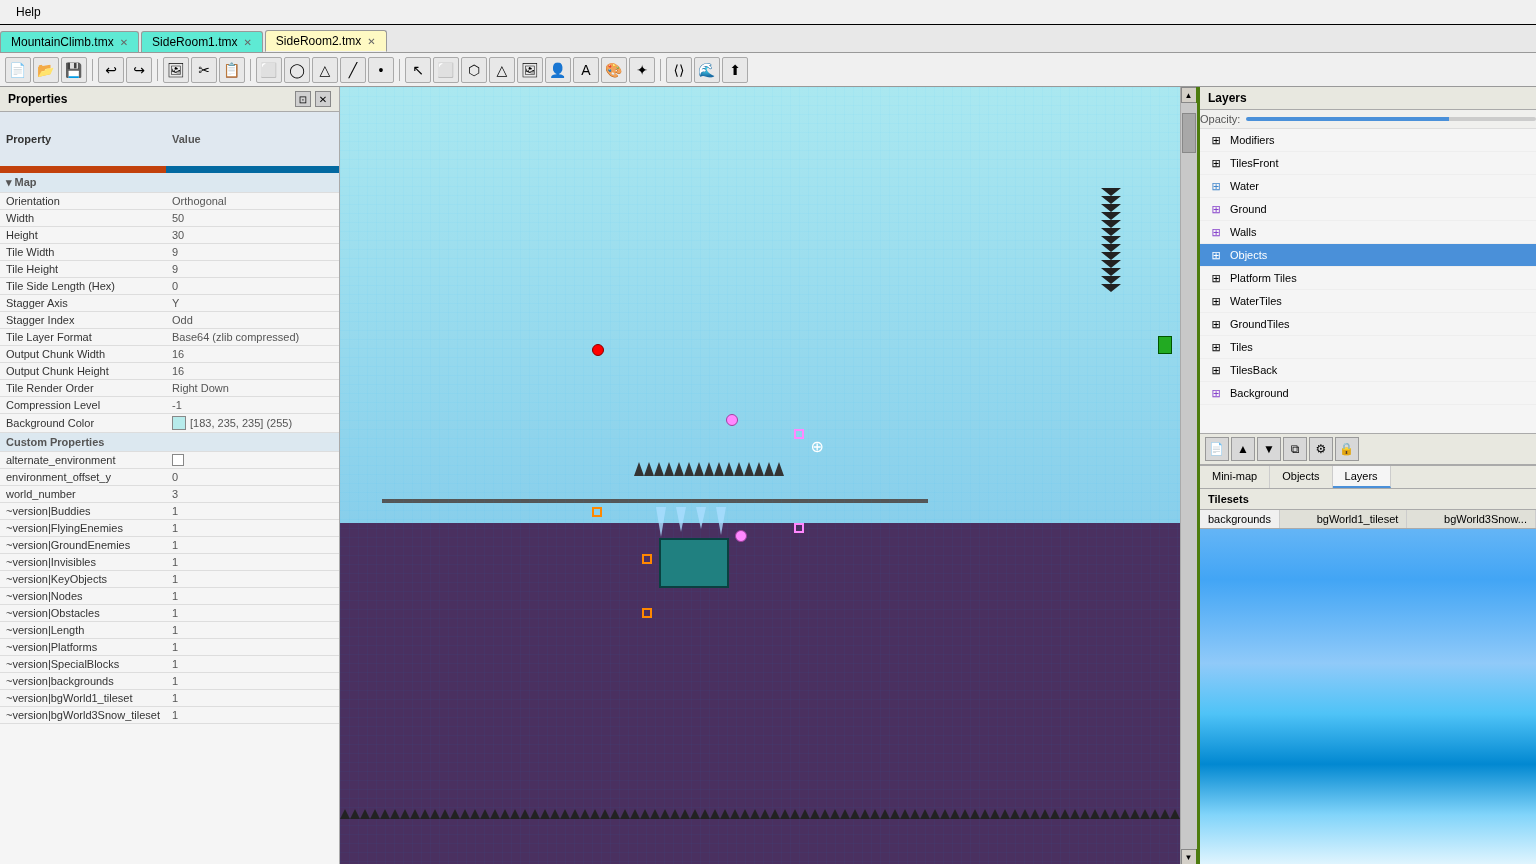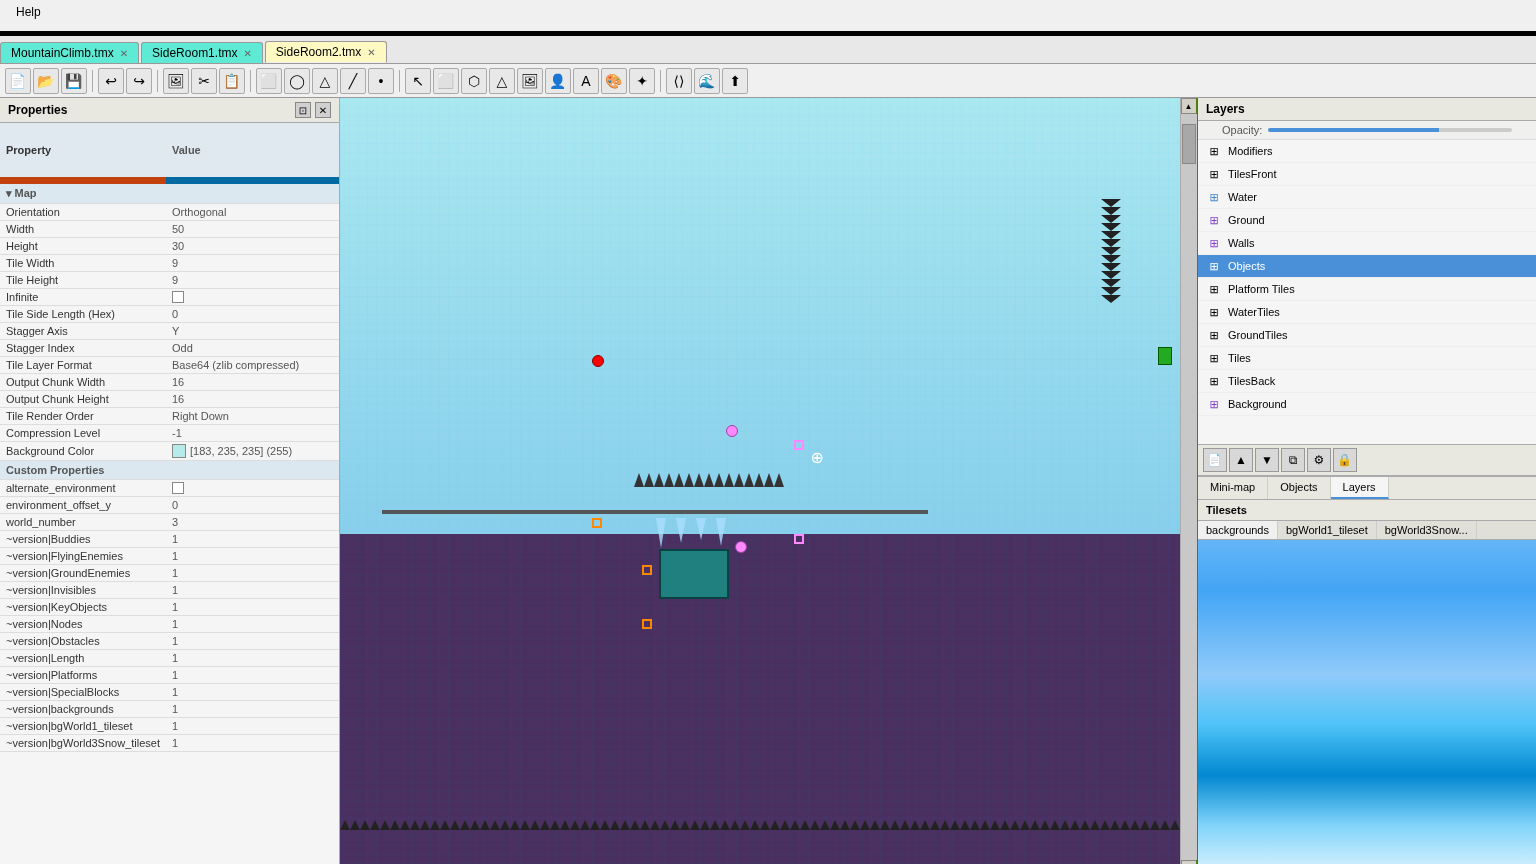--- a/index.html
+++ b/index.html
@@ -1,19 +1,19 @@
 <!DOCTYPE html>
 <html><head>
   <meta charset="utf-8">
   <style>
     * { box-sizing: border-box; margin: 0; padding: 0; }
     body { font-family: 'Segoe UI', Arial, sans-serif; font-size: 12px; background: #d4d0c8; overflow: hidden; width: 1536px; height: 864px; }
 
     
-    .menu-bar { background: #f0f0f0; border-bottom: 5px solid #000000; padding: 3px 8px; height: 36px; display: flex; align-items: flex-start; }
+    .menu-bar { background: #f0f0f0; border-bottom: 1px solid #000000; padding: 3px 8px; height: 25px; display: flex; align-items: flex-end; }
     .menu-item { padding: 2px 8px; cursor: pointer; font-size: 12px; }
 
     
     .tab-bar { background: #e8e8e8; border-bottom: 1px solid #999; display: flex; align-items: flex-end; padding-top: 2px; height: 28px; }
     .tab { background: #5eead4; border: 1px solid #999; border-bottom: none; padding: 3px 10px; margin-right: 2px; display: flex; align-items: center; gap: 6px; cursor: pointer; font-size: 12px; border-radius: 3px 3px 0 0; }
     .tab.active { background: #fef9c3; border-bottom: 1px solid #f0f0f0; }
     .tab-close { font-size: 10px; color: #666; cursor: pointer; }
 
     
     .toolbar { background: #f0f0f0; border-bottom: 1px solid #999; display: flex; align-items: center; padding: 3px 5px; gap: 2px; height: 34px; }
@@ -44,27 +44,27 @@
     
     .map-area { flex: 1; position: relative; overflow: hidden; background: #87ceeb; }
 
     
     .map-scrollbar { width: 16px; background: #d4d0c8; border-left: 1px solid #aaa; display: flex; flex-direction: column; align-items: center; }
     .scroll-btn { width: 16px; height: 16px; background: #d4d0c8; border: 1px solid #888; display: flex; align-items: center; justify-content: center; font-size: 8px; cursor: pointer; }
     .scroll-track { flex: 1; width: 16px; background: #c8c8c8; position: relative; }
     .scroll-thumb { width: 14px; height: 40px; background: #a8a8a8; border: 1px solid #888; position: absolute; top: 10px; left: 1px; cursor: pointer; }
 
     
-    .right-panel { width: 340px; background: #f5f5f5; border-left: 2px solid #4d7c0f; display: flex; flex-direction: column; overflow: hidden; }
+    .right-panel { width: 340px; background: #f5f5f5; border-left: 4px solid #4d7c0f; display: flex; flex-direction: column; overflow: hidden; }
 
     
     .layers-section { flex: 1; border-bottom: 1px solid #aaa; overflow: hidden; display: flex; flex-direction: column; }
     .layers-header { background: #e8e8e0; border-bottom: 1px solid #aaa; padding: 4px 8px; display: flex; align-items: center; justify-content: space-between; }
     .layers-title { font-weight: bold; font-size: 12px; }
-    .opacity-row { display: flex; align-items: center; padding: 3px 24px; gap: 6px; background: #f0f0ee; border-bottom: 1px solid #ddd; }
+    .opacity-row { display: flex; align-items: center; padding: 3px 0; gap: 6px; background: #f0f0ee; border-bottom: 1px solid #ddd; }
     .opacity-label { font-size: 11px; color: #555; }
     .opacity-slider { flex: 1; height: 4px; background: linear-gradient(to right, #4a90d9 70%, #ccc 70%); border-radius: 2px; cursor: pointer; }
 
     .layer-list { flex: 1; overflow-y: auto; }
     .layer-item { display: flex; align-items: center; padding: 3px 8px; gap: 6px; font-size: 11px; cursor: pointer; border-bottom: 1px solid #eee; }
     .layer-item.selected { background: #4a90d9; color: white; }
     .layer-icon { width: 16px; height: 16px; display: flex; align-items: center; justify-content: center; font-size: 11px; flex-shrink: 0; }
     .layer-name { flex: 1; }
 
     
@@ -72,21 +72,21 @@
     .ltb-btn { width: 24px; height: 24px; background: #d8d8d8; border: 1px solid #999; display: flex; align-items: center; justify-content: center; font-size: 12px; cursor: pointer; }
 
     
     .bottom-tabs { background: #e8e8e0; border-top: 1px solid #aaa; border-bottom: 1px solid #aaa; display: flex; }
     .btab { padding: 4px 12px; font-size: 11px; cursor: pointer; border-right: 1px solid #ccc; }
     .btab.active { background: #f5f5f5; border-bottom: 2px solid #4a90d9; }
 
     
     .tilesets-section { flex: 1; display: flex; flex-direction: column; overflow: hidden; }
     .tilesets-header { padding: 4px 8px; background: #e8e8e0; border-bottom: 1px solid #aaa; font-size: 11px; font-weight: bold; }
-    .tileset-tabs { display: flex; overflow-x: auto; background: #e0e0d8; border-bottom: 1px solid #aaa; }
+    .tileset-tabs { display: flex; overflow-x: auto; background: #e0e0d8; border-bottom: 1px solid #aaa; justify-content: space-between; }
     .ts-tab { padding: 3px 8px; font-size: 11px; border-right: 1px solid #ccc; cursor: pointer; white-space: nowrap; }
     .ts-tab.active { background: #f0f0f0; }
     .tileset-preview { flex: 1; overflow: hidden; background: #87ceeb; }
     .tileset-img { width: 100%; height: 100%; background: linear-gradient(to bottom, #64b5f6 0%, #42a5f5 30%, #90caf9 60%, #bbdefb 100%); }
   </style>
 </head>
 <body>
 
 <div class="menu-bar">
   <span class="menu-item">Help</span>
@@ -177,26 +177,20 @@
           </tr>
           <tr class="prop-row">
             <td>Tile Width</td>
             <td>9</td>
           </tr>
           <tr class="prop-row">
             <td>Tile Height</td>
             <td>9</td>
           </tr>
           <tr class="prop-row">
-            <td>Infinite</td>
-            <td>
-                <div class="prop-checkbox"></div>
-              </td>
-          </tr>
-          <tr class="prop-row">
             <td>Tile Side Length (Hex)</td>
             <td>0</td>
           </tr>
           <tr class="prop-row">
             <td>Stagger Axis</td>
             <td>Y</td>
           </tr>
           <tr class="prop-row">
             <td>Stagger Index</td>
             <td>Odd</td>

